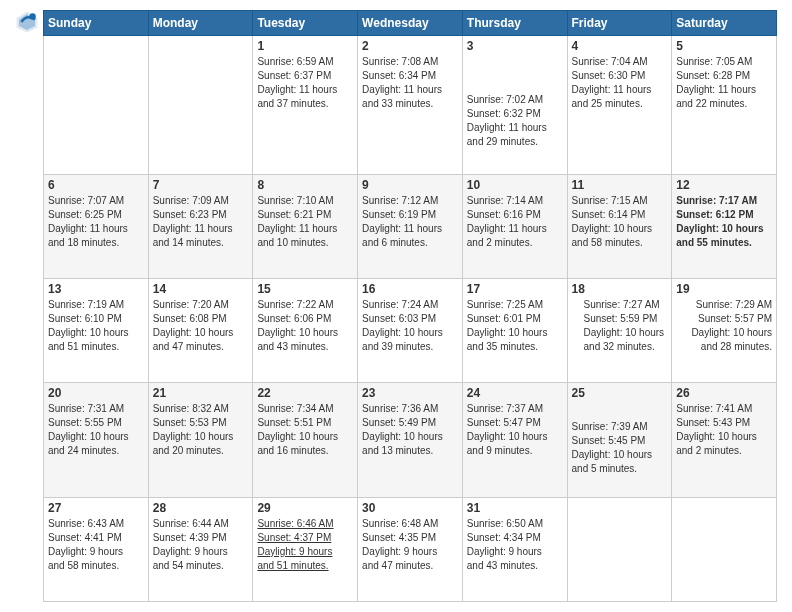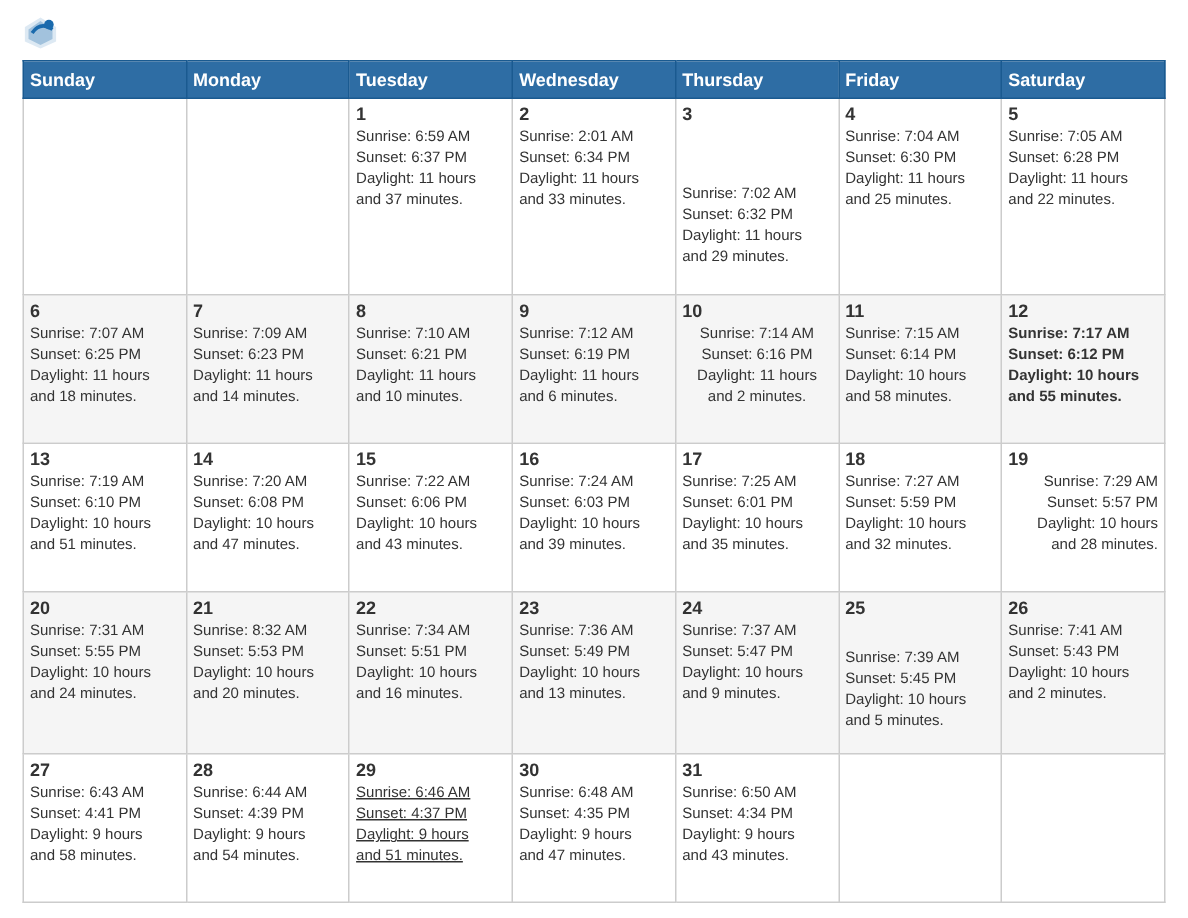--- a/index.html
+++ b/index.html
@@ -8,21 +8,21 @@
       background: #fff;
       width: 792px;
       height: 612px;
       overflow: hidden;
     }
     .page {
       width: 792px;
       height: 612px;
       padding: 10px 15px 10px 15px;
       display: flex;
-      flex-direction: column;
+      flex-direction: row;
     }
     .header {
       display: flex;
       align-items: flex-start;
       justify-content: space-between;
       margin-bottom: 6px;
     }
     .logo {
       display: flex;
       align-items: center;
@@ -141,21 +141,21 @@
           <td class="empty-cell"></td>
           <td>
             <span class="day-number">1</span>
             <div class="day-info" style="white-space: pre-line;">Sunrise: 6:59 AM
 Sunset: 6:37 PM
 Daylight: 11 hours
 and 37 minutes.</div>
           </td>
           <td>
             <span class="day-number">2</span>
-            <div class="day-info" style="white-space: pre-line;">Sunrise: 2:01 AM
+            <div class="day-info" style="white-space: pre-line;">Sunrise: 7:08 AM
 Sunset: 6:34 PM
 Daylight: 11 hours
 and 33 minutes.</div>
           </td>
           <td>
             <span class="day-number">3</span>
             <div class="day-info" style="white-space: pre-line; margin-top: 40px;">Sunrise: 7:02 AM
 Sunset: 6:32 PM
 Daylight: 11 hours
 and 29 minutes.</div>
@@ -199,21 +199,21 @@
           </td>
           <td>
             <span class="day-number">9</span>
             <div class="day-info" style="white-space: pre-line;">Sunrise: 7:12 AM
 Sunset: 6:19 PM
 Daylight: 11 hours
 and 6 minutes.</div>
           </td>
           <td>
             <span class="day-number">10</span>
-            <div class="day-info" style="white-space: pre-line; text-align: center;">Sunrise: 7:14 AM
+            <div class="day-info" style="white-space: pre-line;">Sunrise: 7:14 AM
 Sunset: 6:16 PM
 Daylight: 11 hours
 and 2 minutes.</div>
           </td>
           <td>
             <span class="day-number">11</span>
             <div class="day-info" style="white-space: pre-line;">Sunrise: 7:15 AM
 Sunset: 6:14 PM
 Daylight: 10 hours
 and 58 minutes.</div>
@@ -257,21 +257,21 @@
           </td>
           <td>
             <span class="day-number">17</span>
             <div class="day-info" style="white-space: pre-line;">Sunrise: 7:25 AM
 Sunset: 6:01 PM
 Daylight: 10 hours
 and 35 minutes.</div>
           </td>
           <td>
             <span class="day-number">18</span>
-            <div class="day-info" style="white-space: pre-line;">Sunrise: 7:27 AM
+            <div class="day-info" style="white-space: pre-line; margin-left: 12px;">Sunrise: 7:27 AM
 Sunset: 5:59 PM
 Daylight: 10 hours
 and 32 minutes.</div>
           </td>
           <td>
             <span class="day-number">19</span>
             <div class="day-info" style="white-space: pre-line; text-align: right;">Sunrise: 7:29 AM
 Sunset: 5:57 PM
 Daylight: 10 hours
 and 28 minutes.</div>

